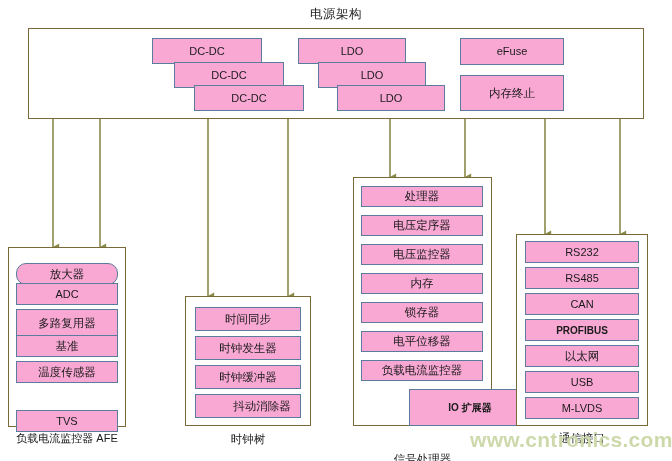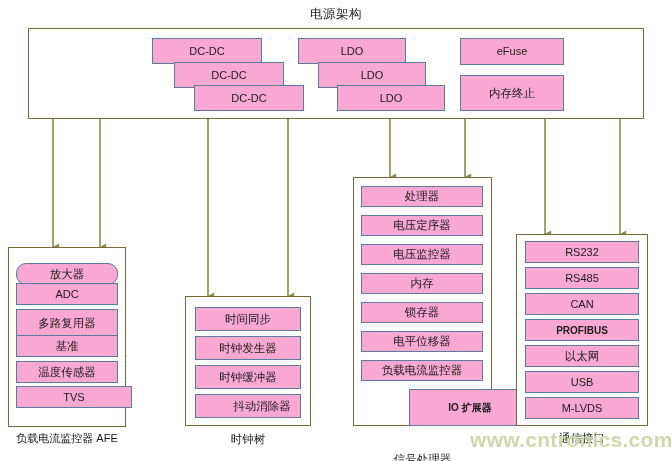--- a/index.html
+++ b/index.html
@@ -139,21 +139,21 @@
       <line x1="620" y1="119" x2="620" y2="234"></line>
     </g>
   </svg>
 
   <div class="group" style="left:8px; top:247px; width:118px; height:180px;"></div>
   <div class="blk cn" style="left:16px; top:263px; width:102px; height:22px;border-radius:10px;">放大器</div>
   <div class="blk" style="left:16px; top:283px; width:102px; height:22px;">ADC</div>
   <div class="blk cn" style="left:16px; top:309px; width:102px; height:28px;text-align:right;">多路复用器</div>
   <div class="blk cn" style="left:16px; top:335px; width:102px; height:22px;">基准</div>
   <div class="blk cn" style="left:16px; top:361px; width:102px; height:22px;">温度传感器</div>
-  <div class="blk" style="left:16px; top:386px; width:116px; height:22px;">TVS</div>
+  <div class="blk" style="left:16px; top:410px; width:102px; height:22px;">TVS</div>
   <div class="group-label mixed" style="left:0px; top:431px; width:134px;">负载电流监控器 AFE</div>
 
   <div class="group" style="left:185px; top:296px; width:126px; height:130px;"></div>
   <div class="blk cn" style="left:195px; top:307px; width:106px; height:24px;">时间同步</div>
   <div class="blk cn" style="left:195px; top:336px; width:106px; height:24px;">时钟发生器</div>
   <div class="blk cn" style="left:195px; top:365px; width:106px; height:24px;">时钟缓冲器</div>
   <div class="blk cn" style="left:195px; top:394px; width:106px; height:24px;padding-left:28px;">抖动消除器</div>
   <div class="group-label" style="left:185px; top:432px; width:126px;">时钟树</div>
 
   <div class="group" style="left:353px; top:177px; width:139px; height:249px;"></div>

